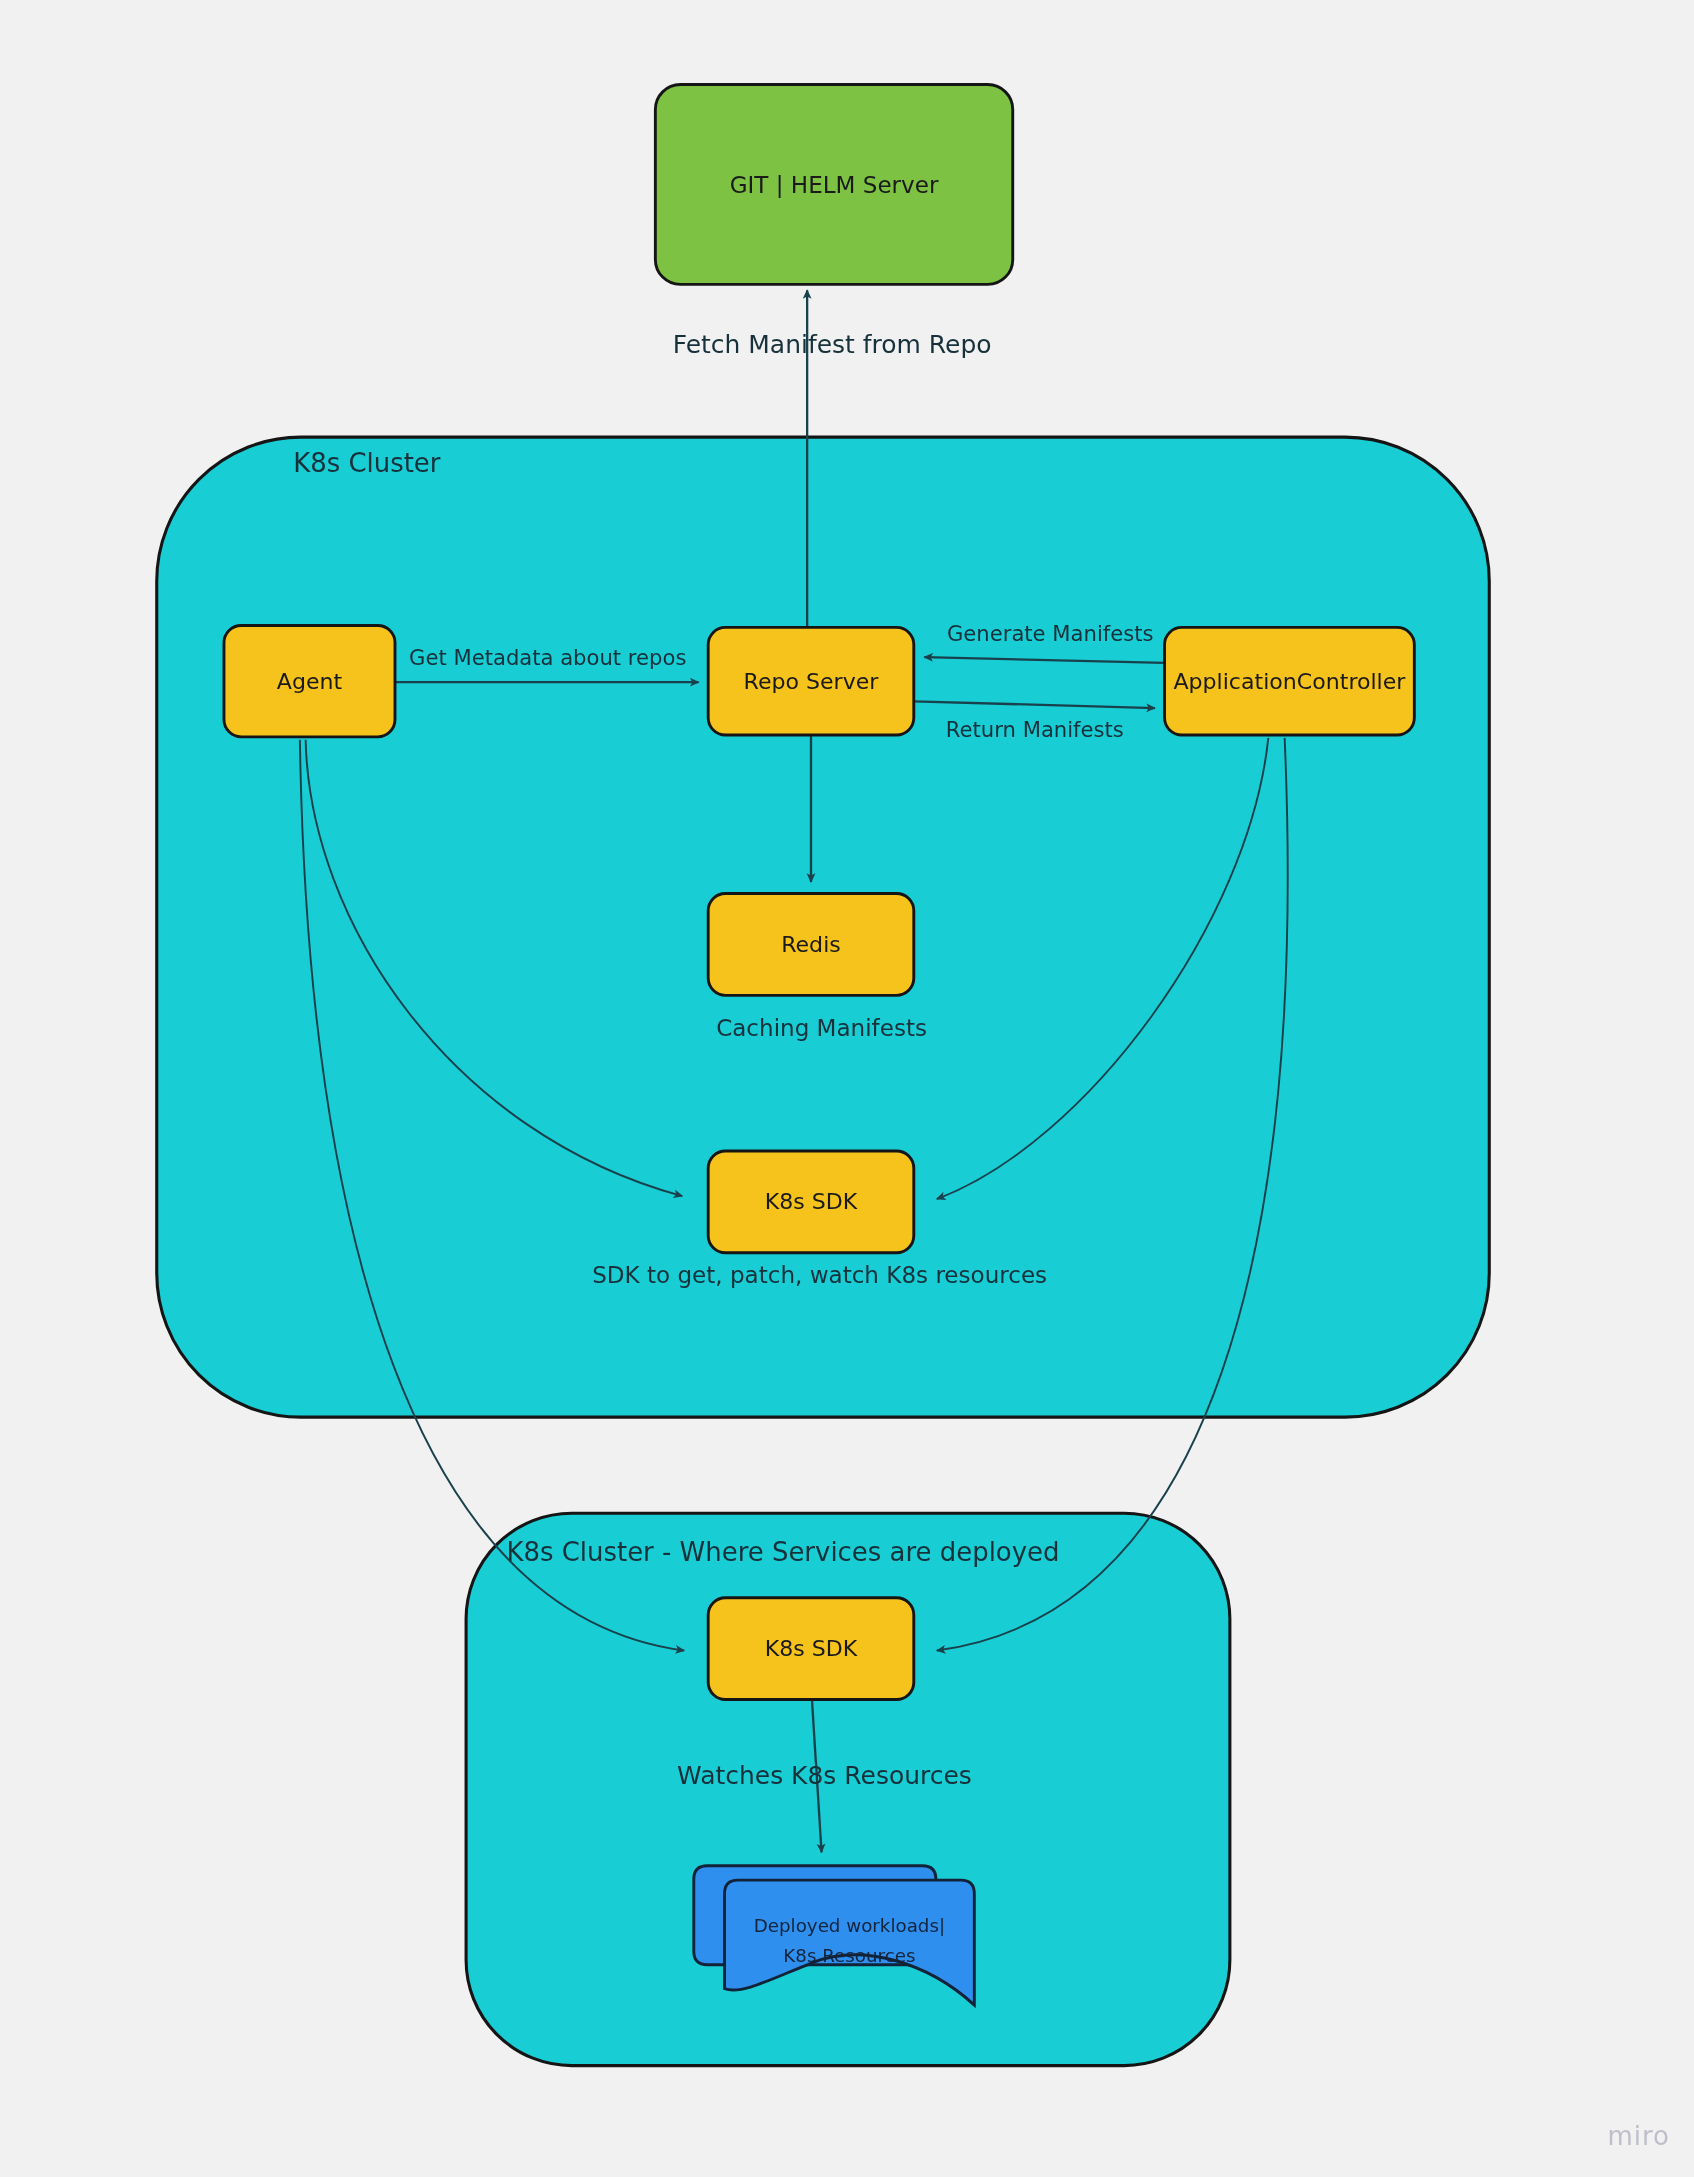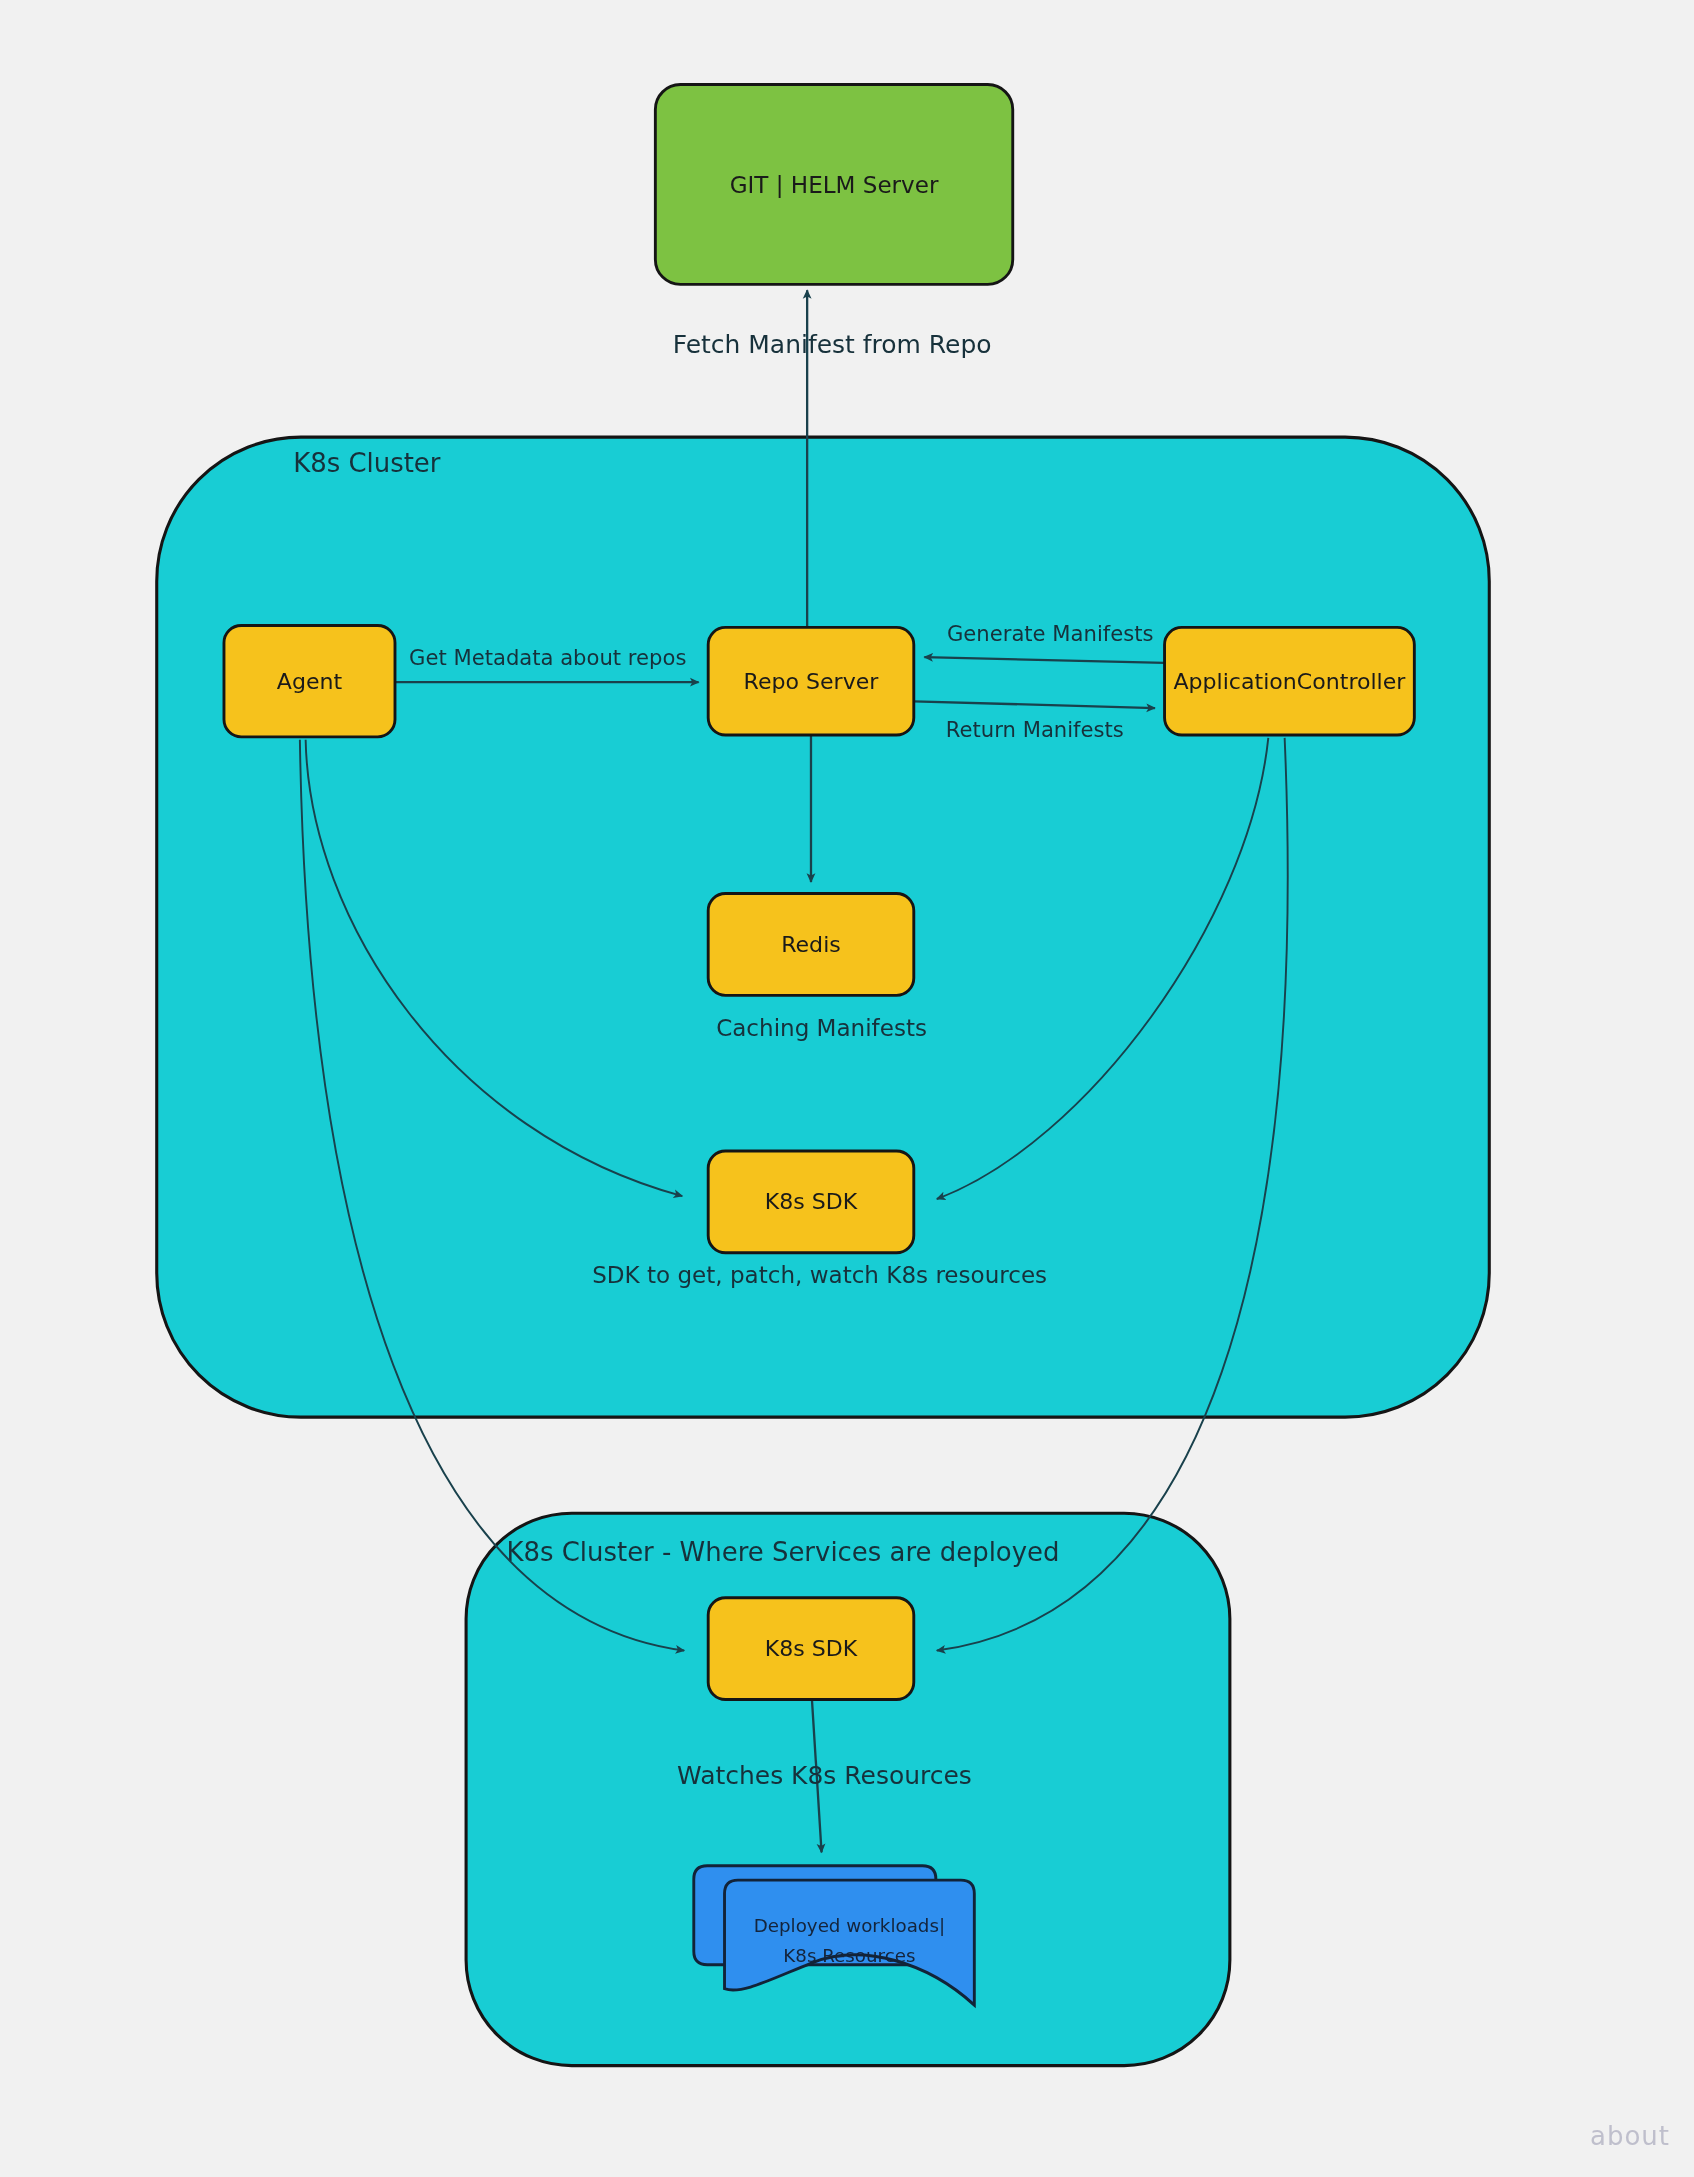--- a/index.html
+++ b/index.html
@@ -198,15 +198,15 @@
                C 800,2061 772,2076 754,2070
                Q 754,2070 754,2050
                L 754,1971
                Q 754,1957 768,1957 Z" fill="#2F8FEF"></path>
       <text class="doc-label" x="884" y="2006">Deployed workloads|</text>
       <text class="doc-label" x="884" y="2037">K8s Resources</text>
     </g>
 
   </svg>
 
-  <div id="miro-watermark">about</div>
+  <div id="miro-watermark">miro</div>
 </div>
 
 
 </body></html>

